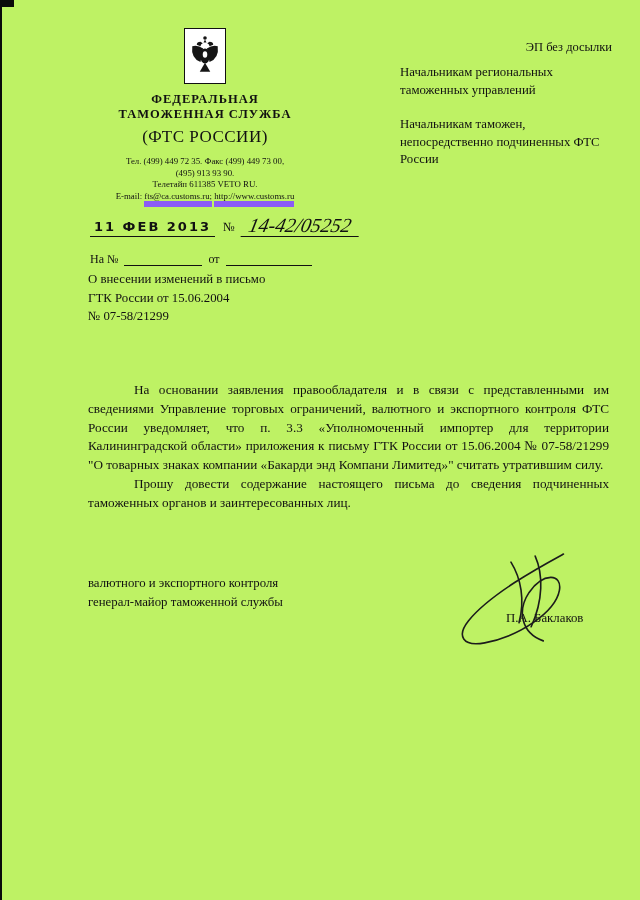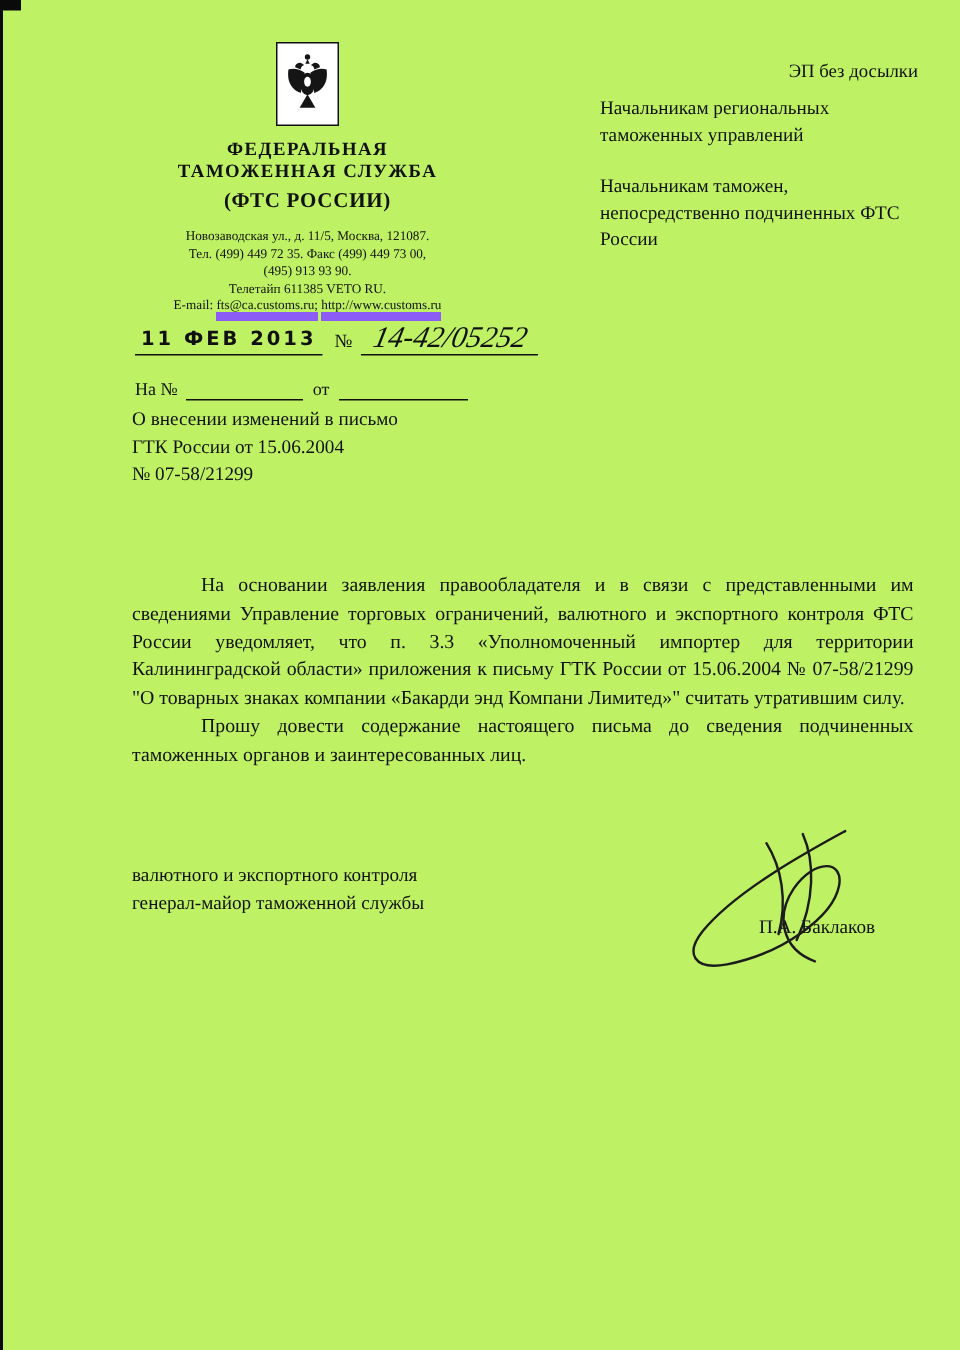--- a/index.html
+++ b/index.html
@@ -12,40 +12,40 @@
   .scan-top{position:absolute;left:0;top:0;width:14px;height:7px;background:#0a0a0a;}
 
   .top-note{position:absolute;top:40px;right:28px;font-size:12.5px;}
 
   .letterhead{position:absolute;top:28px;left:85px;width:240px;text-align:center;}
   .emblem-box{
     width:40px;height:54px;border:1.5px solid #111;margin:0 auto 8px auto;
     display:flex;align-items:center;justify-content:center;background:#fff;
   }
   .org-big{font-weight:bold;font-size:12.5px;letter-spacing:1px;line-height:15px;}
-  .org-short{font-weight:bold;font-size:14px;letter-spacing:0.5px;margin-top:5px;}
+  .org-short{font-weight:normal;font-size:17px;letter-spacing:0.5px;margin-top:5px;}
   .contacts{margin-top:9px;font-size:8.8px;line-height:11.5px;}
   .u{border-bottom:6px solid #8b5cf6;}
 
   .ref-row{
     position:absolute;top:214px;left:90px;width:270px;
     display:flex;align-items:flex-end;gap:8px;text-align:center;
   }
   .date-stamp{
     font-family:"DejaVu Sans", sans-serif;font-weight:bold;font-size:13px;
     letter-spacing:2px;border-bottom:1.5px solid #111;padding:0 4px 2px 4px;white-space:nowrap;
   }
   .no-sign{font-size:12.5px;padding-bottom:2px;}
   .handwritten{
     font-style:italic;font-size:20px;transform:skewX(-12deg);
     border-bottom:1.5px solid #111;padding:0 10px 0 6px;white-space:nowrap;line-height:22px;
   }
   .reply-row{
     position:absolute;top:252px;left:90px;width:270px;
-    display:flex;align-items:center;gap:6px;font-size:12px;
+    display:flex;align-items:flex-start;gap:6px;font-size:12px;
   }
   .blank{display:inline-block;border-bottom:1px solid #111;height:13px;}
   .blank.b1{width:78px;}
   .blank.b2{width:86px;}
 
   .addressees{position:absolute;top:64px;left:400px;width:218px;font-size:12.8px;line-height:17.5px;}
   .addressee{margin-bottom:17px;}
 
   .subject{position:absolute;top:270px;left:88px;width:230px;font-size:12.8px;line-height:18.5px;}
 
@@ -79,21 +79,20 @@
           <ellipse cx="20" cy="28" rx="6.5" ry="10"></ellipse>
           <path d="M20 37 l-7 12 h14 z"></path>
           <ellipse cx="20" cy="26" rx="3" ry="4.4" fill="#ffffff"></ellipse>
         </g>
       </svg>
     </div>
     <div class="org-big">ФЕДЕРАЛЬНАЯ</div>
     <div class="org-big">ТАМОЖЕННАЯ СЛУЖБА</div>
     <div class="org-short">(ФТС РОССИИ)</div>
     <div class="contacts">
-      <div>Новозаводская ул., д. 11/5, Москва, 121087.</div>
       <div>Тел. (499) 449 72 35. Факс (499) 449 73 00,</div>
       <div>(495) 913 93 90.</div>
       <div>Телетайп 611385 VETO RU.</div>
       <div>
         <span>E-mail:</span>
         <span class="u">fts@ca.customs.ru;</span>
         <span class="u">http://www.customs.ru</span>
       </div>
     </div>
   </div>

